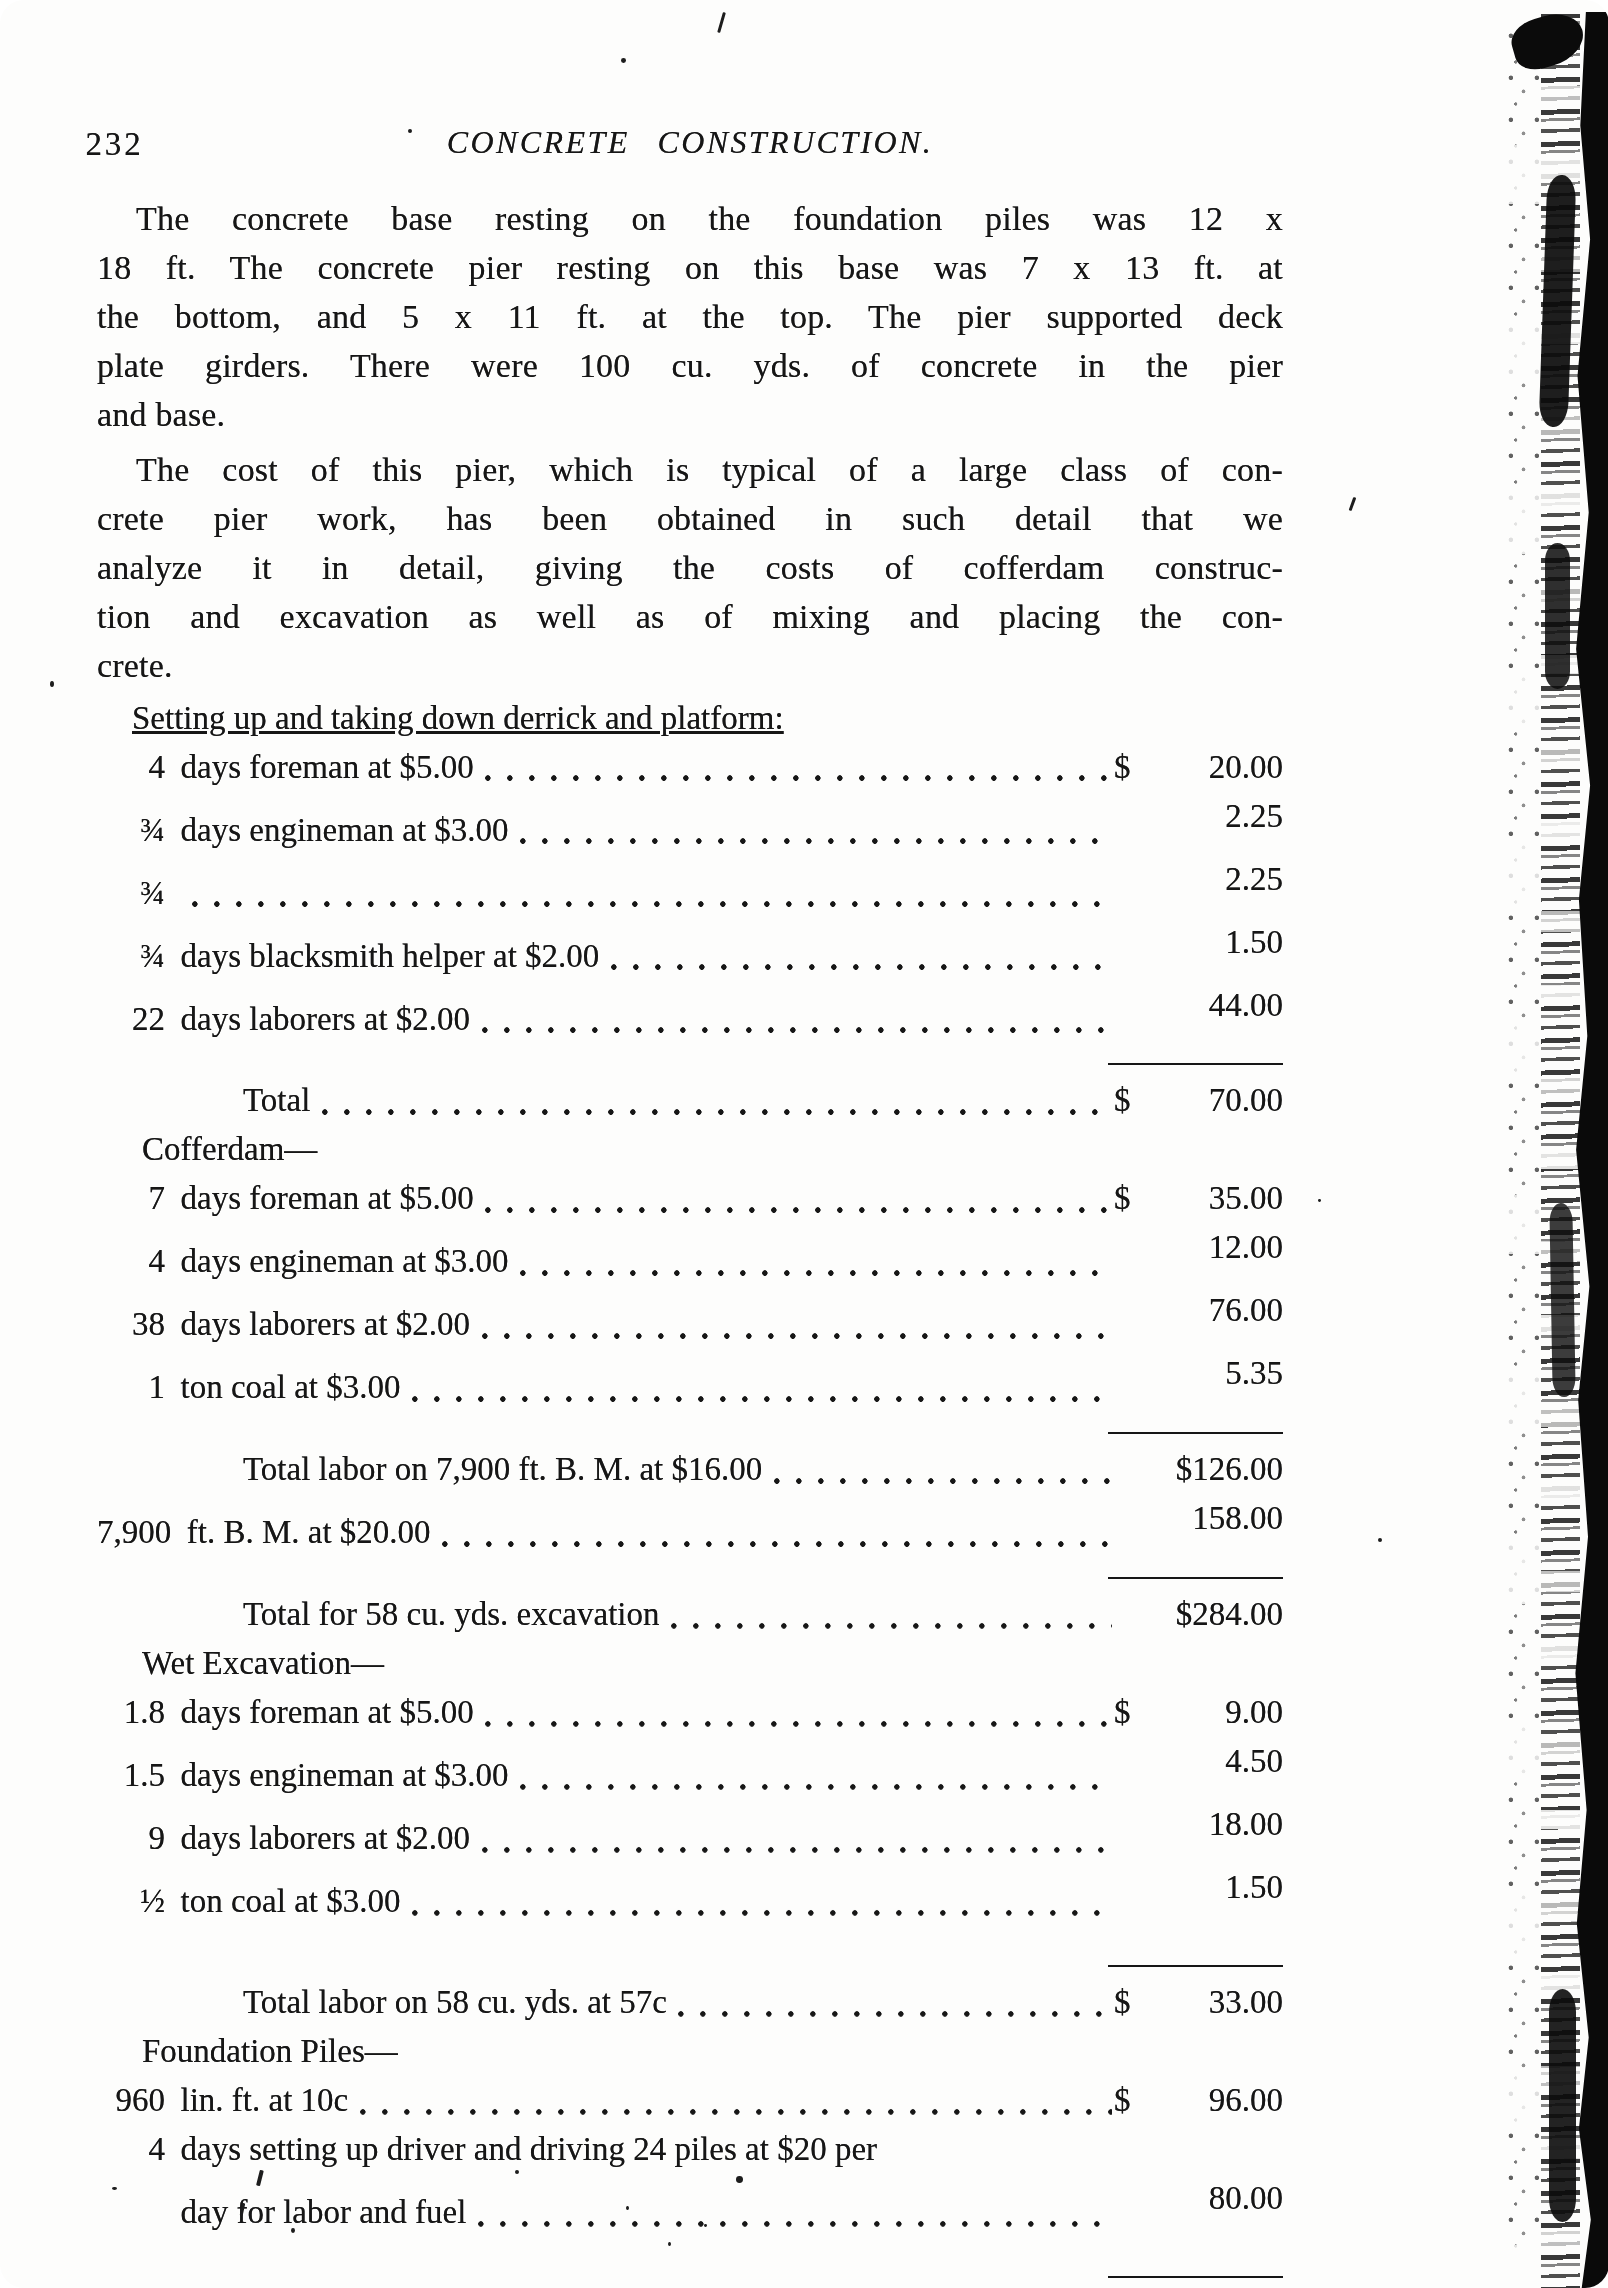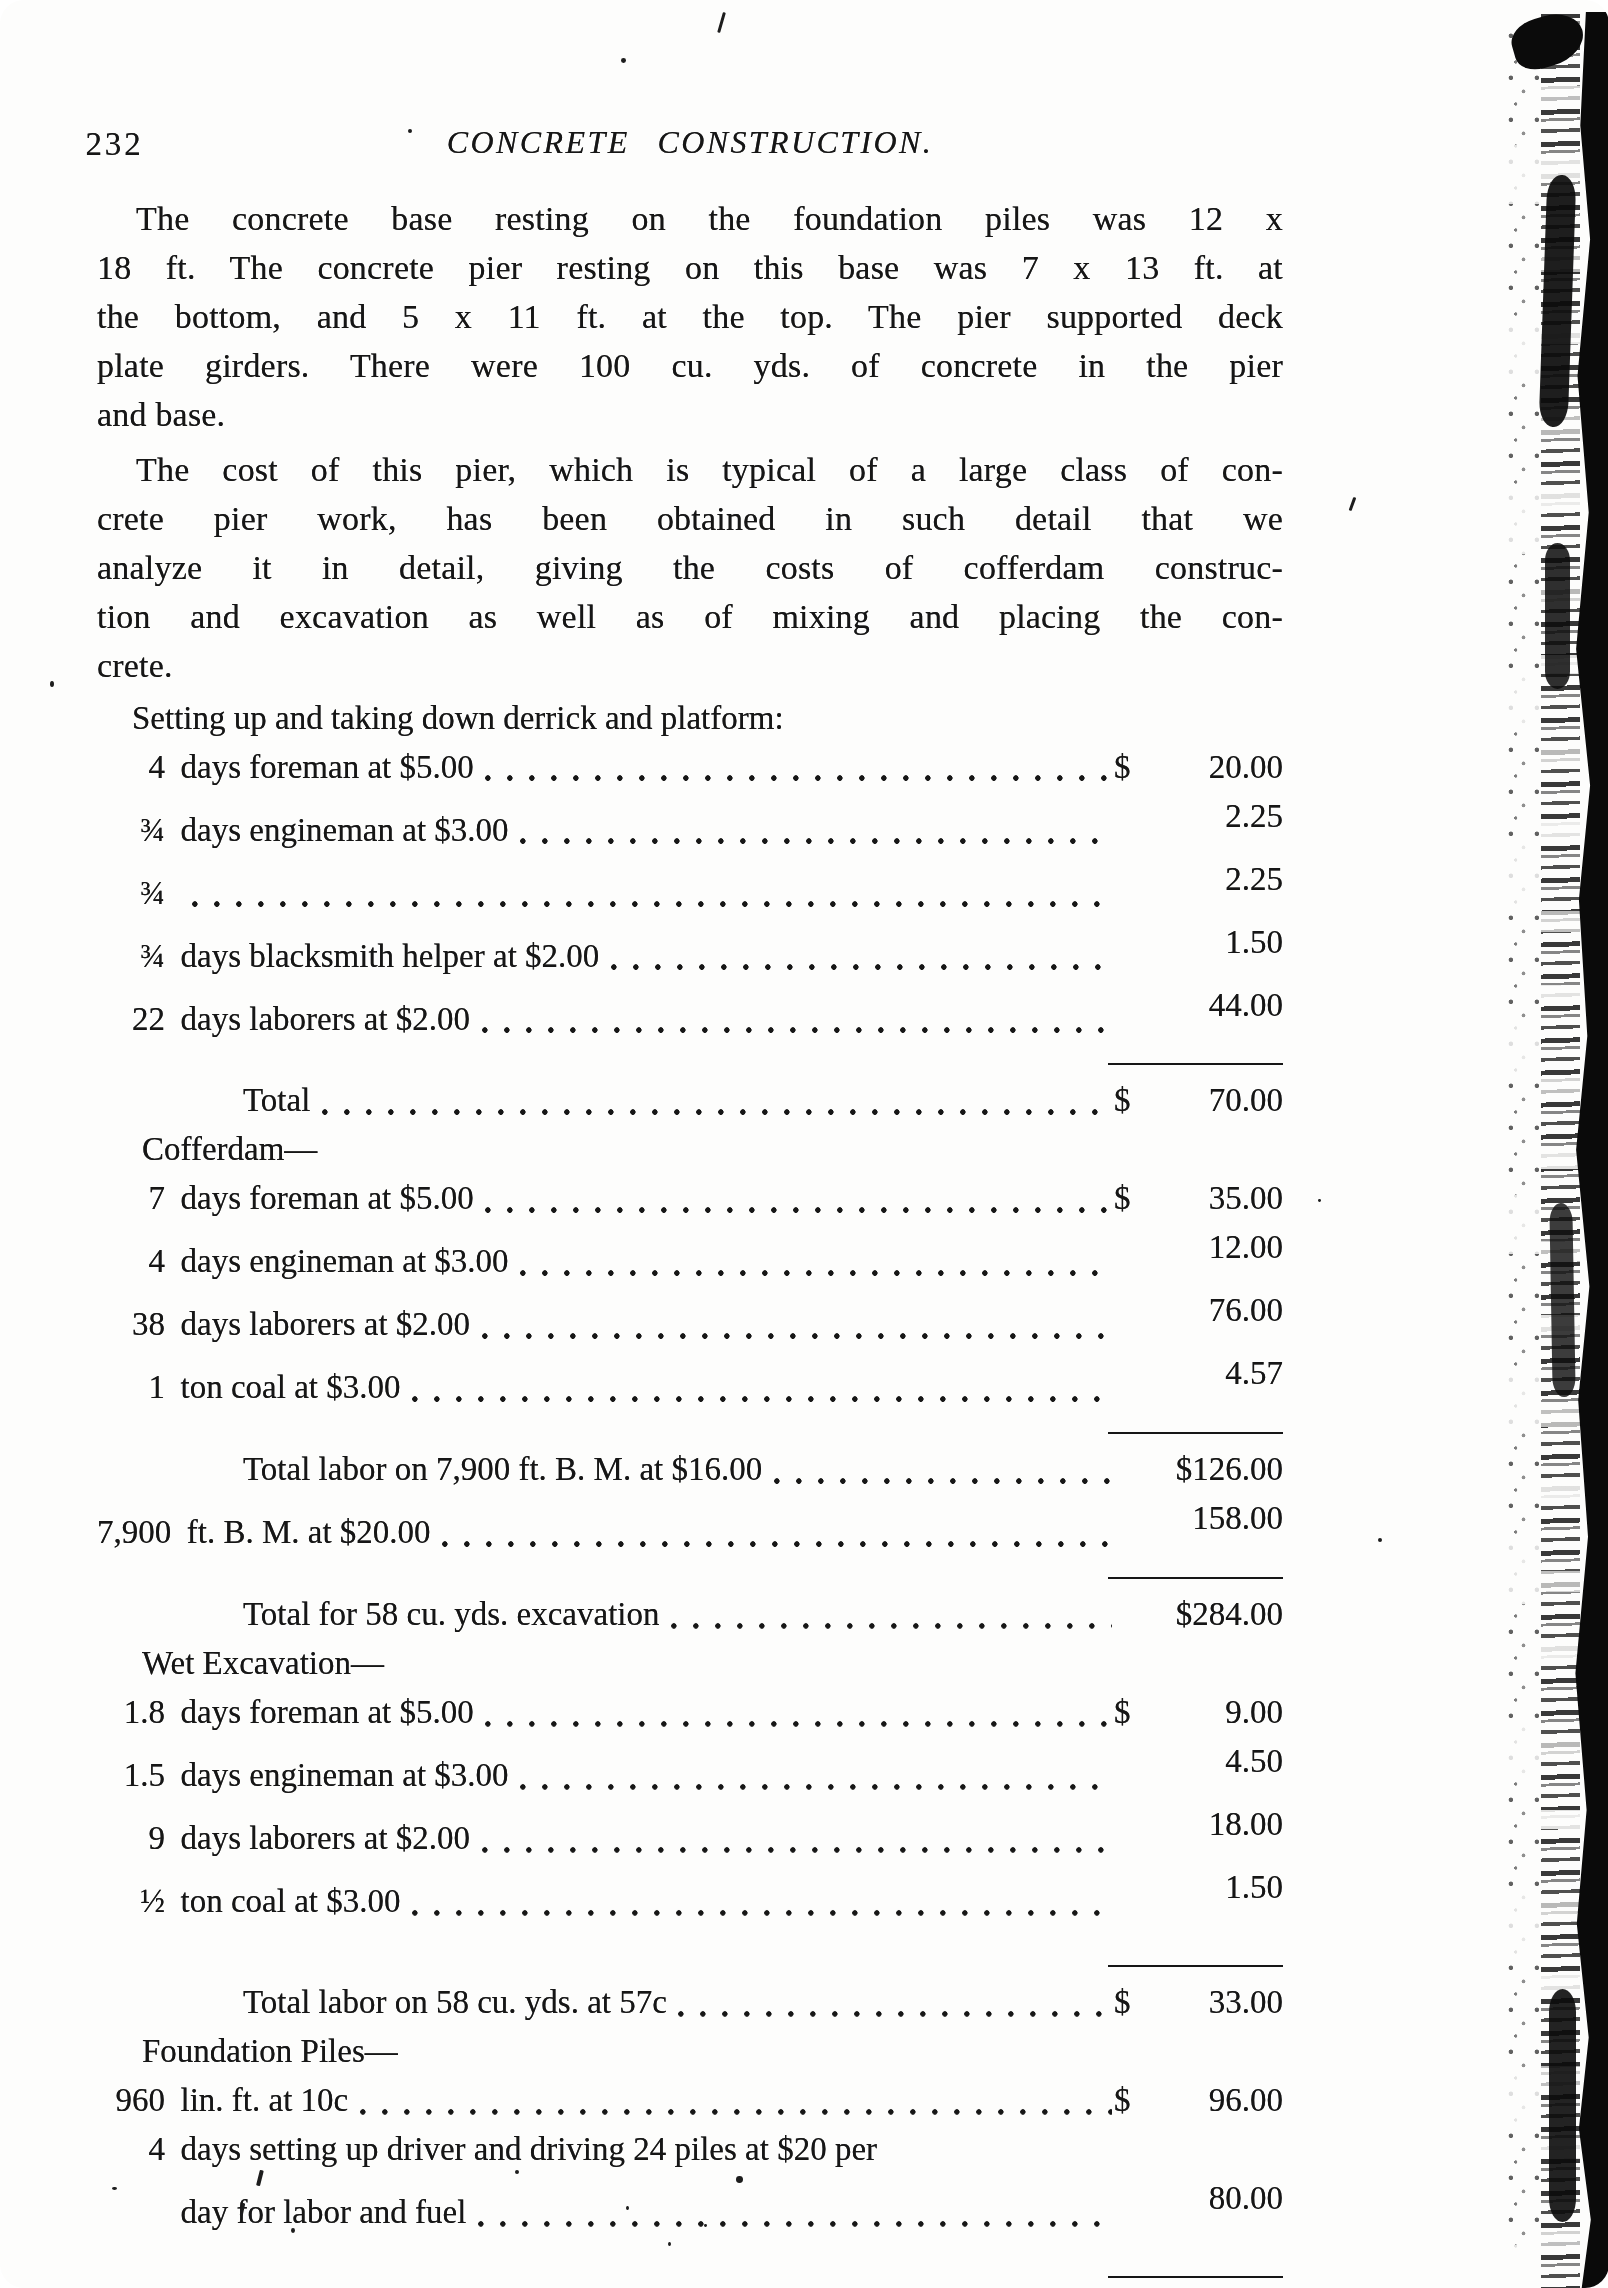--- a/index.html
+++ b/index.html
@@ -24,21 +24,21 @@
   .para{ font-size:34px; line-height:49px; letter-spacing:0.2px; }
   .para:first-of-type{ margin-top:23px; }
   .para + .para{ margin-top:5.8px; }
   .pline{ text-align:justify; text-align-last:justify; white-space:normal; }
   .pline.last{ text-align-last:left; }
   .para .pline:first-child{ text-indent:39px; }
 
   
   .costlist{ margin-top:3.9px; }
   .row{ display:flex; align-items:baseline; font-size:33px; line-height:49px; }
-  .row.intro .htext{ margin-left:35px; }
+  .row.intro .htext{ margin-left:35px;text-decoration:underline; }
   .row.heading .htext{ margin-left:45px; }
   .qty{ min-width:68px; text-align:right; margin-right:15.5px; flex:none; }
   .desc{ flex:none;text-align:right; }
   .row.total .desc{ margin-left:146px; }
   .dots{ flex:1 1 auto; align-self:flex-end; height:11.6px; margin:0 1.9px 8.7px 11.6px;
          background-image:radial-gradient(circle at 2.9px 3.9px, var(--ink) 2.4px, rgba(0,0,0,0) 3px);
          background-size:22px 8.7px; background-repeat:repeat-x; background-position:left bottom; }
   .amt{ flex:none; width:169px; display:flex; }
   .cur{ margin-right:auto; }
   .val{ margin-left:auto; }
@@ -191,21 +191,21 @@
             <span class="cur"></span>
             <span class="val">76.00</span>
           </span>
         </div>
         <div class="row item">
           <span class="qty">1</span>
           <span class="desc">ton coal at $3.00</span>
           <span class="dots"></span>
           <span class="amt">
             <span class="cur"></span>
-            <span class="val">4.57</span>
+            <span class="val">5.35</span>
           </span>
         </div>
         <div class="row rule">
           <span class="ruleline"></span>
         </div>
         <div class="row total">
           <span class="desc">Total labor on 7,900 ft. B. M. at $16.00</span>
           <span class="dots"></span>
           <span class="amt">
             <span class="val">$126.00</span>

